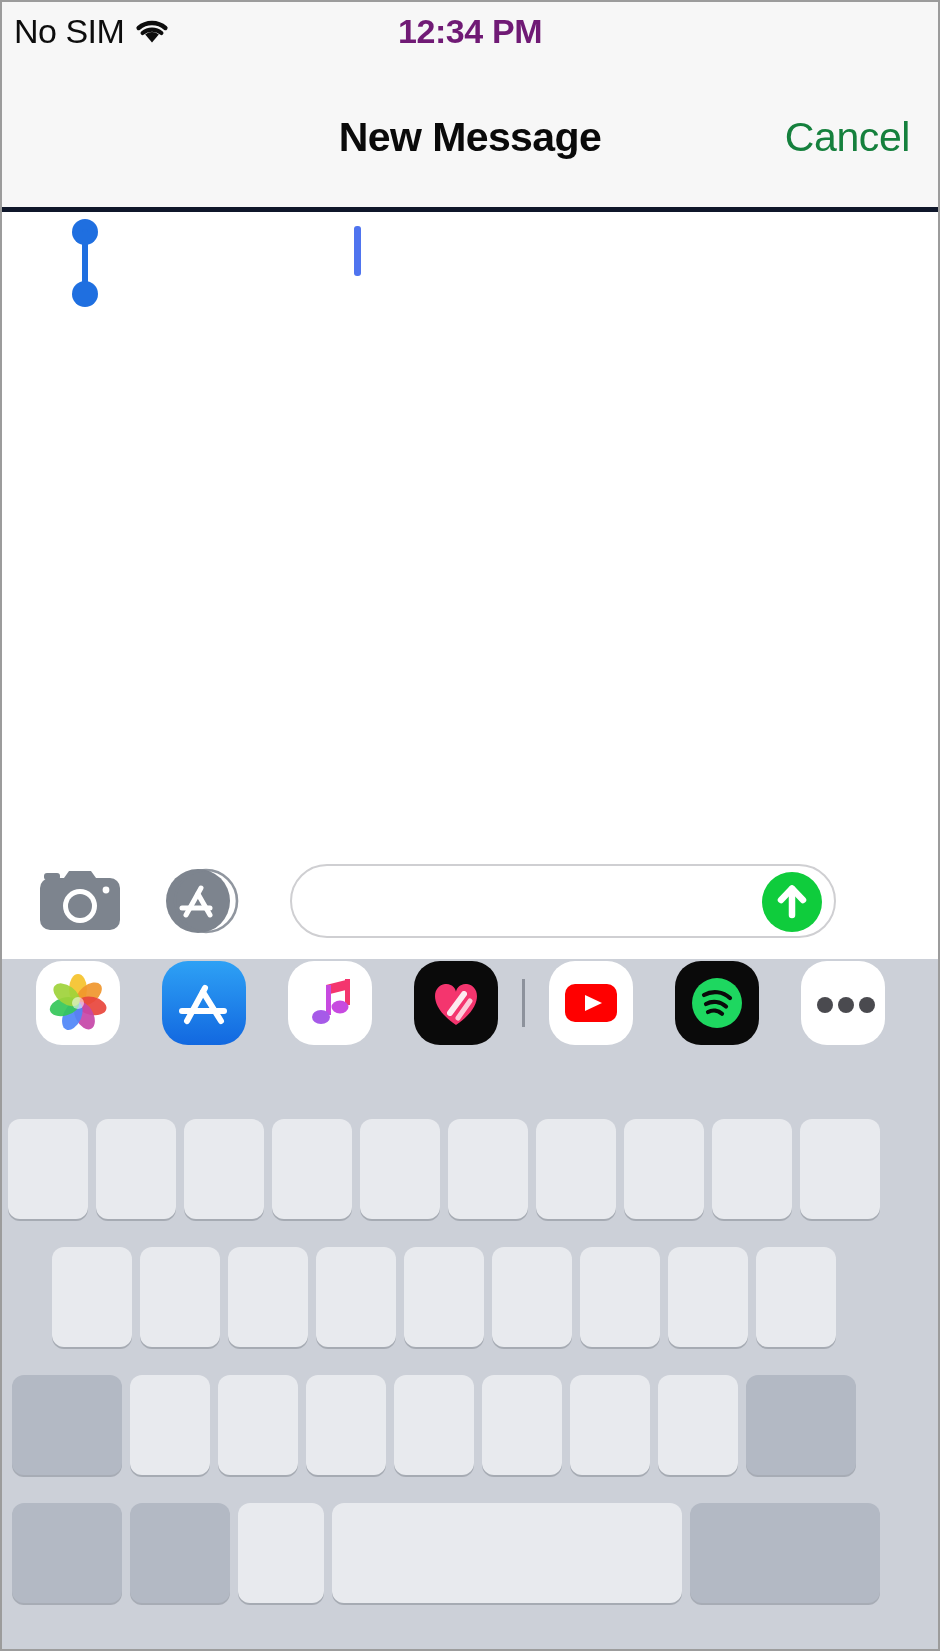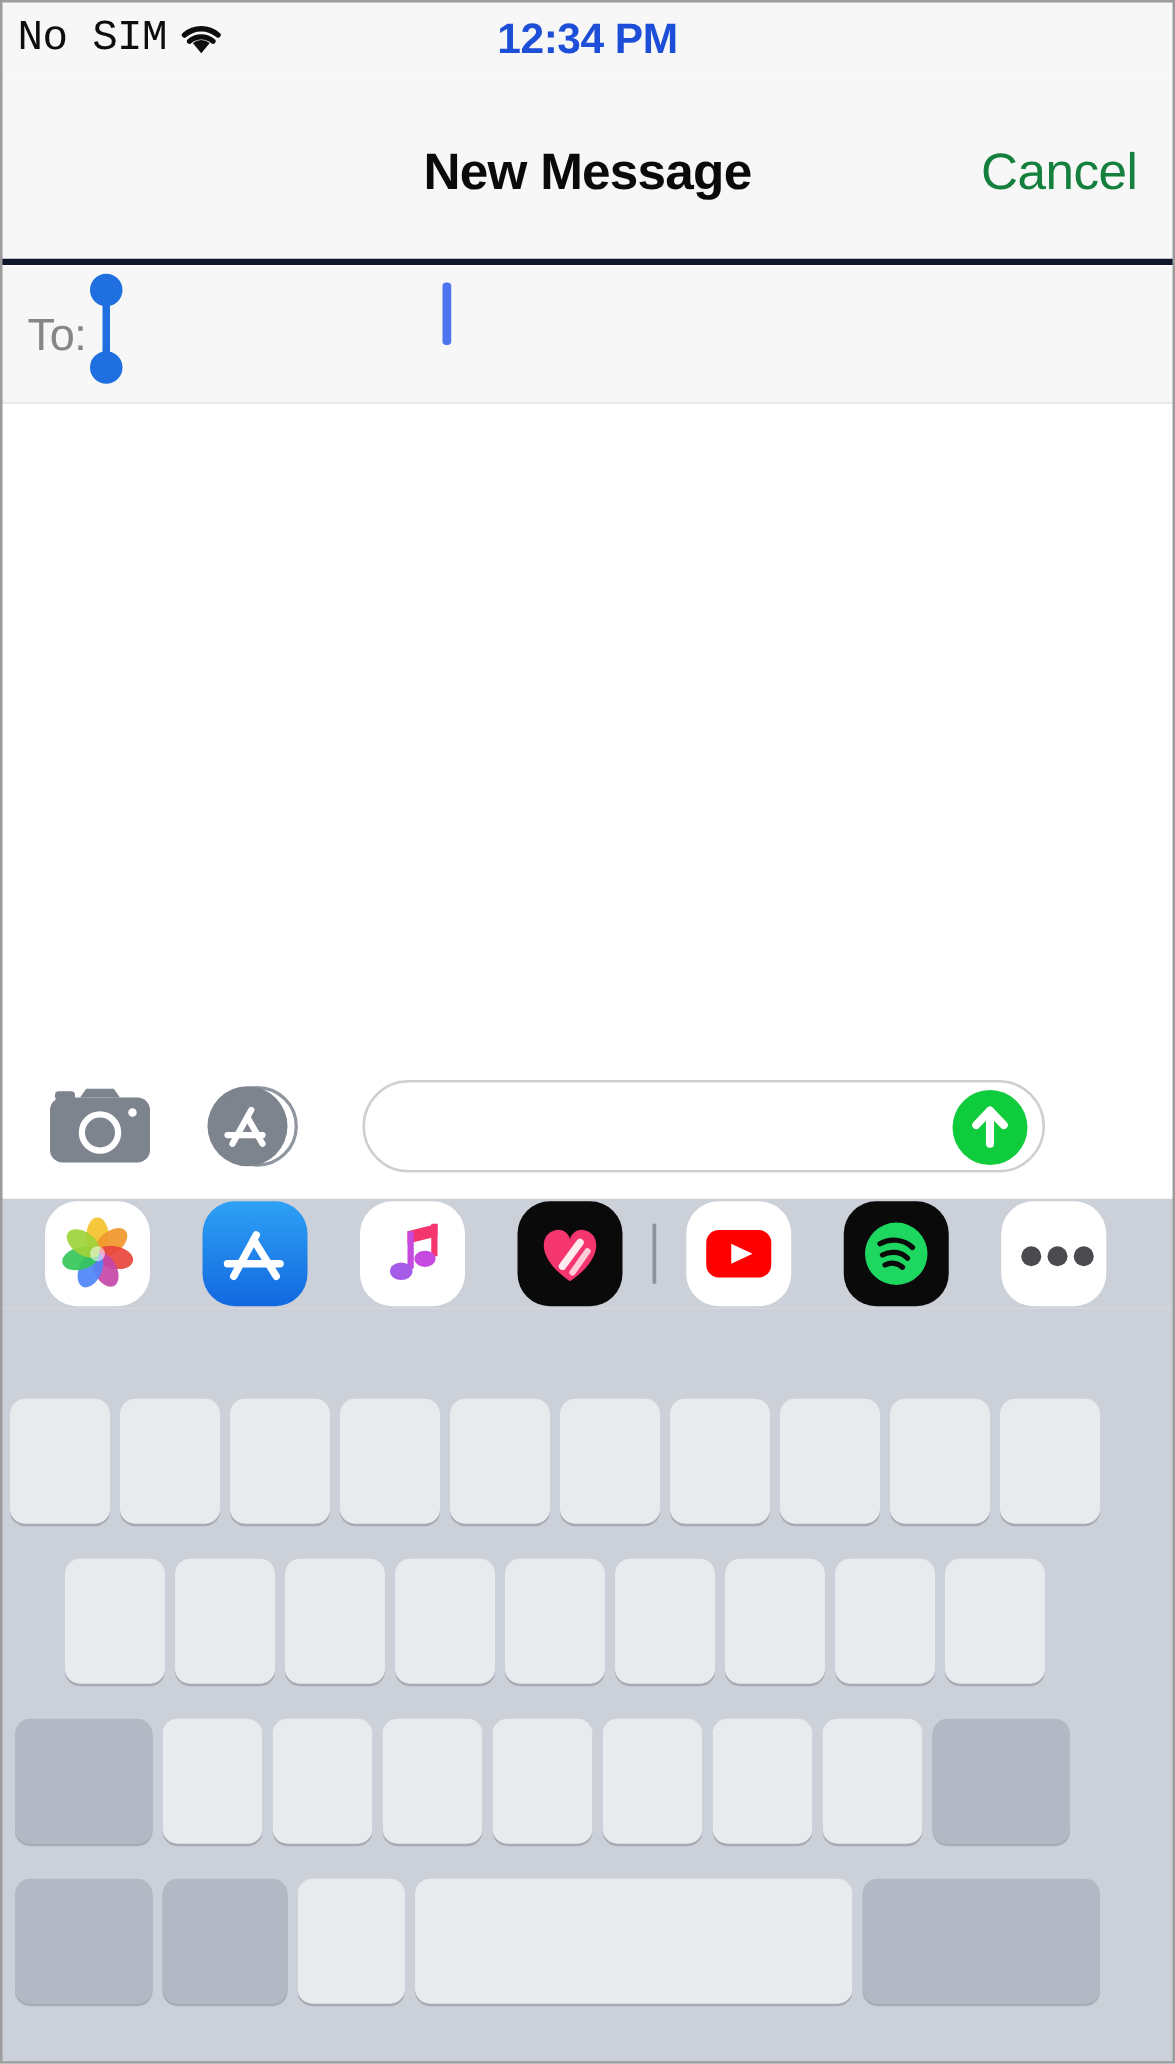--- a/index.html
+++ b/index.html
@@ -16,34 +16,34 @@
   }
 
   
   .statusbar {
     position:absolute; left:0; top:0; width:940px; height:62px;
     background:#f7f7f7;
     display:flex; align-items:center;
   }
   .sb-left {
     position:absolute; left:14px; top:0; height:62px;
-    display:flex; align-items:center; gap:10px;font-family:Liberation Mono, monospace;
+    display:flex; align-items:center; gap:10px;
   }
   .sb-text {
     font-size:34px; font-weight:400; color:#0d0d0d;
     letter-spacing:-0.5px; line-height:1;
   }
   .wifi-icon { width:36px; height:28px; display:block; }
   .sb-center {
     position:absolute; left:0; top:0; width:940px; height:62px;
     display:flex; align-items:center; justify-content:center;
     pointer-events:none;
   }
   .sb-time {
-    font-size:34px; font-weight:700; color:#1d4ed8;
+    font-size:34px; font-weight:700; color:#701a75;
     letter-spacing:-0.4px; line-height:1;
   }
   .sb-right {
     position:absolute; right:14px; top:0; height:62px;
     display:flex; align-items:center; gap:11px;
   }
   .battery-wrap { display:flex; align-items:center; }
   .battery-body {
     width:66px; height:30px; border:3px solid #9a9a9e;
     border-radius:8px; padding:3px; position:relative;
@@ -222,24 +222,20 @@
     <div class="sb-center">
       <span class="sb-time">12:34 PM</span>
     </div>
   </div>
 
   <div class="navbar">
     <div class="nav-title">New Message</div>
     <div class="nav-cancel">Cancel</div>
   </div>
 
-  <div class="tofield">
-    <div class="to-label">To:</div>
-    <div class="add-contact"></div>
-  </div>
   <div class="sel-handle">
     <span class="knob-top"></span>
     <span class="bar"></span>
     <span class="knob-bot"></span>
   </div>
   <div class="caret"></div>
 
   <div class="convo"></div>
 
   <div class="toolbar">

